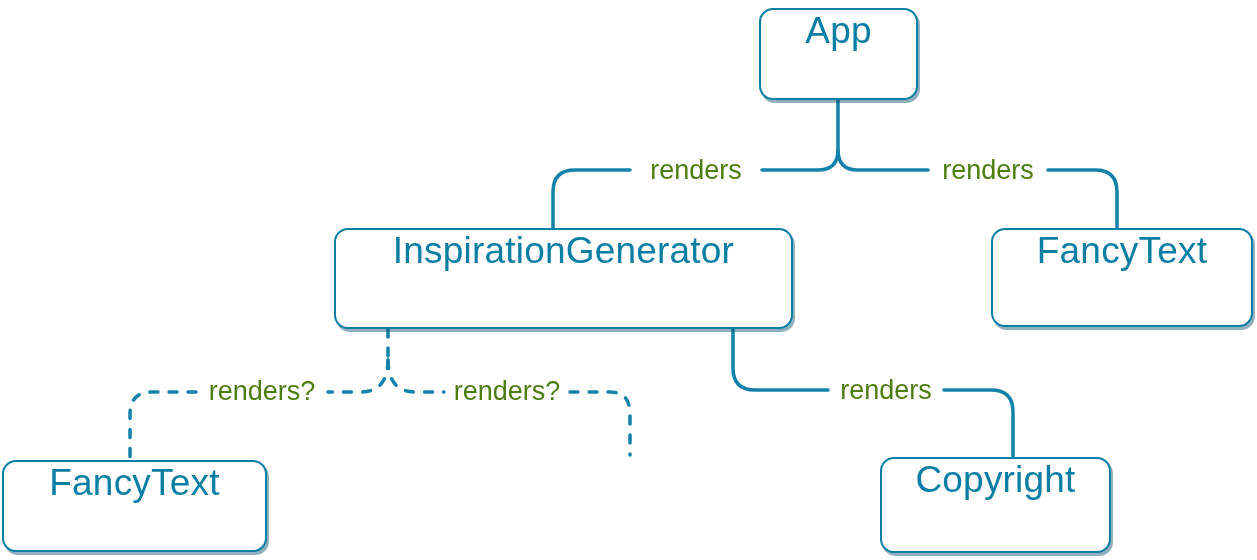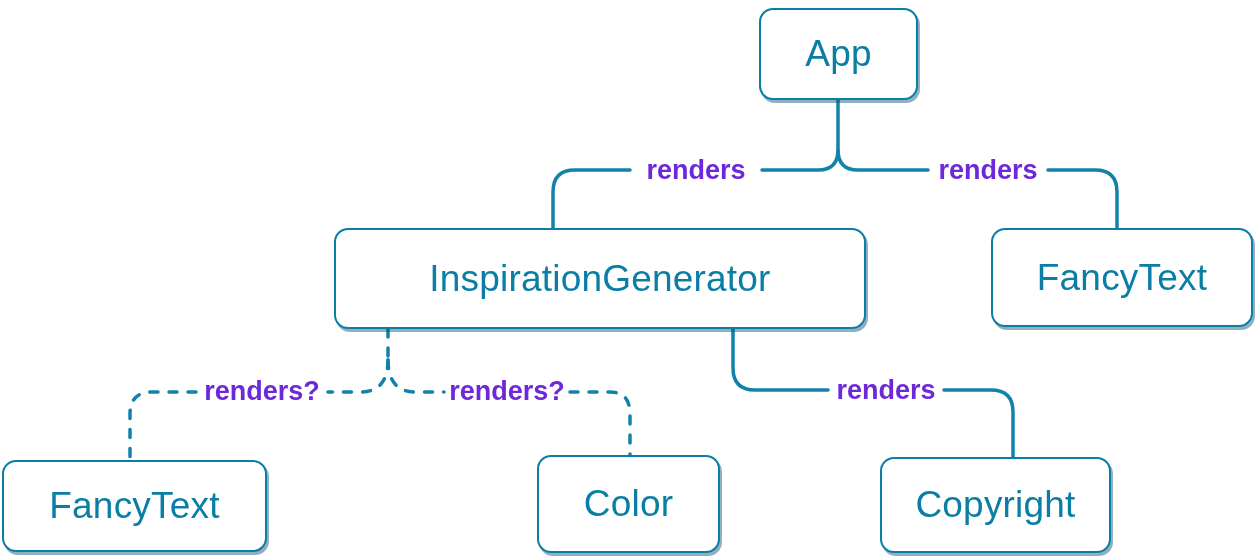--- a/index.html
+++ b/index.html
@@ -34,34 +34,34 @@
     stroke-dasharray: 8 11;
   }
   .node {
     position: absolute;
     box-sizing: border-box;
     background: #ffffff;
     border: 2.5px solid #0b7ea6;
     border-radius: 14px;
     box-shadow: 2px 3px 0 rgba(8, 80, 108, 0.45);
     display: flex;
-    align-items: center;
+    align-items: flex-start;
     justify-content: center;
     color: #0a7ea4;
     font-size: 37px;
     font-weight: 500;
     letter-spacing: 0.2px;
     white-space: nowrap;
   }
   .edge-label {
     position: absolute;
     transform: translate(-50%, -50%);
-    color: #6d28d9;
+    color: #4d7c0f;
     font-size: 27px;
-    font-weight: 700;
+    font-weight: 400;
     white-space: nowrap;
     background: transparent;
   }
 </style>
 </head>
 <body>
 
 <div class="canvas">
 
   <svg class="edges" viewBox="0 0 1257 560" aria-hidden="true">
@@ -81,35 +81,32 @@
     <path class="dashed" d="M570 392 L610 392 Q630 392 630 414 L630 455"></path>
 
     <path d="M733 329 L733 368 Q733 390 755 390 L828 390"></path>
     <path d="M944 390 L991 390 Q1013 390 1013 412 L1013 457"></path>
   </svg>
 
   <div class="node" style="left:759px; top:8px; width:159px; height:92px;">
     <span>App</span>
   </div>
 
-  <div class="node" style="left:334px; top:228px; width:532px; height:101px;">
+  <div class="node" style="left:334px; top:228px; width:459px; height:101px;">
     <span>InspirationGenerator</span>
   </div>
 
   <div class="node" style="left:991px; top:228px; width:262px; height:99px;">
     <span>FancyText</span>
   </div>
 
   <div class="node" style="left:2px; top:460px; width:265px; height:92px;">
     <span>FancyText</span>
   </div>
 
-  <div class="node" style="left:537px; top:455px; width:183px; height:98px;">
-    <span>Color</span>
-  </div>
 
   <div class="node" style="left:880px; top:457px; width:231px; height:96px;">
     <span>Copyright</span>
   </div>
 
   <span class="edge-label" style="left:696px; top:170px;">renders</span>
 
   <span class="edge-label" style="left:988px; top:170px;">renders</span>
 
   <span class="edge-label" style="left:262px; top:391px;">renders?</span>

